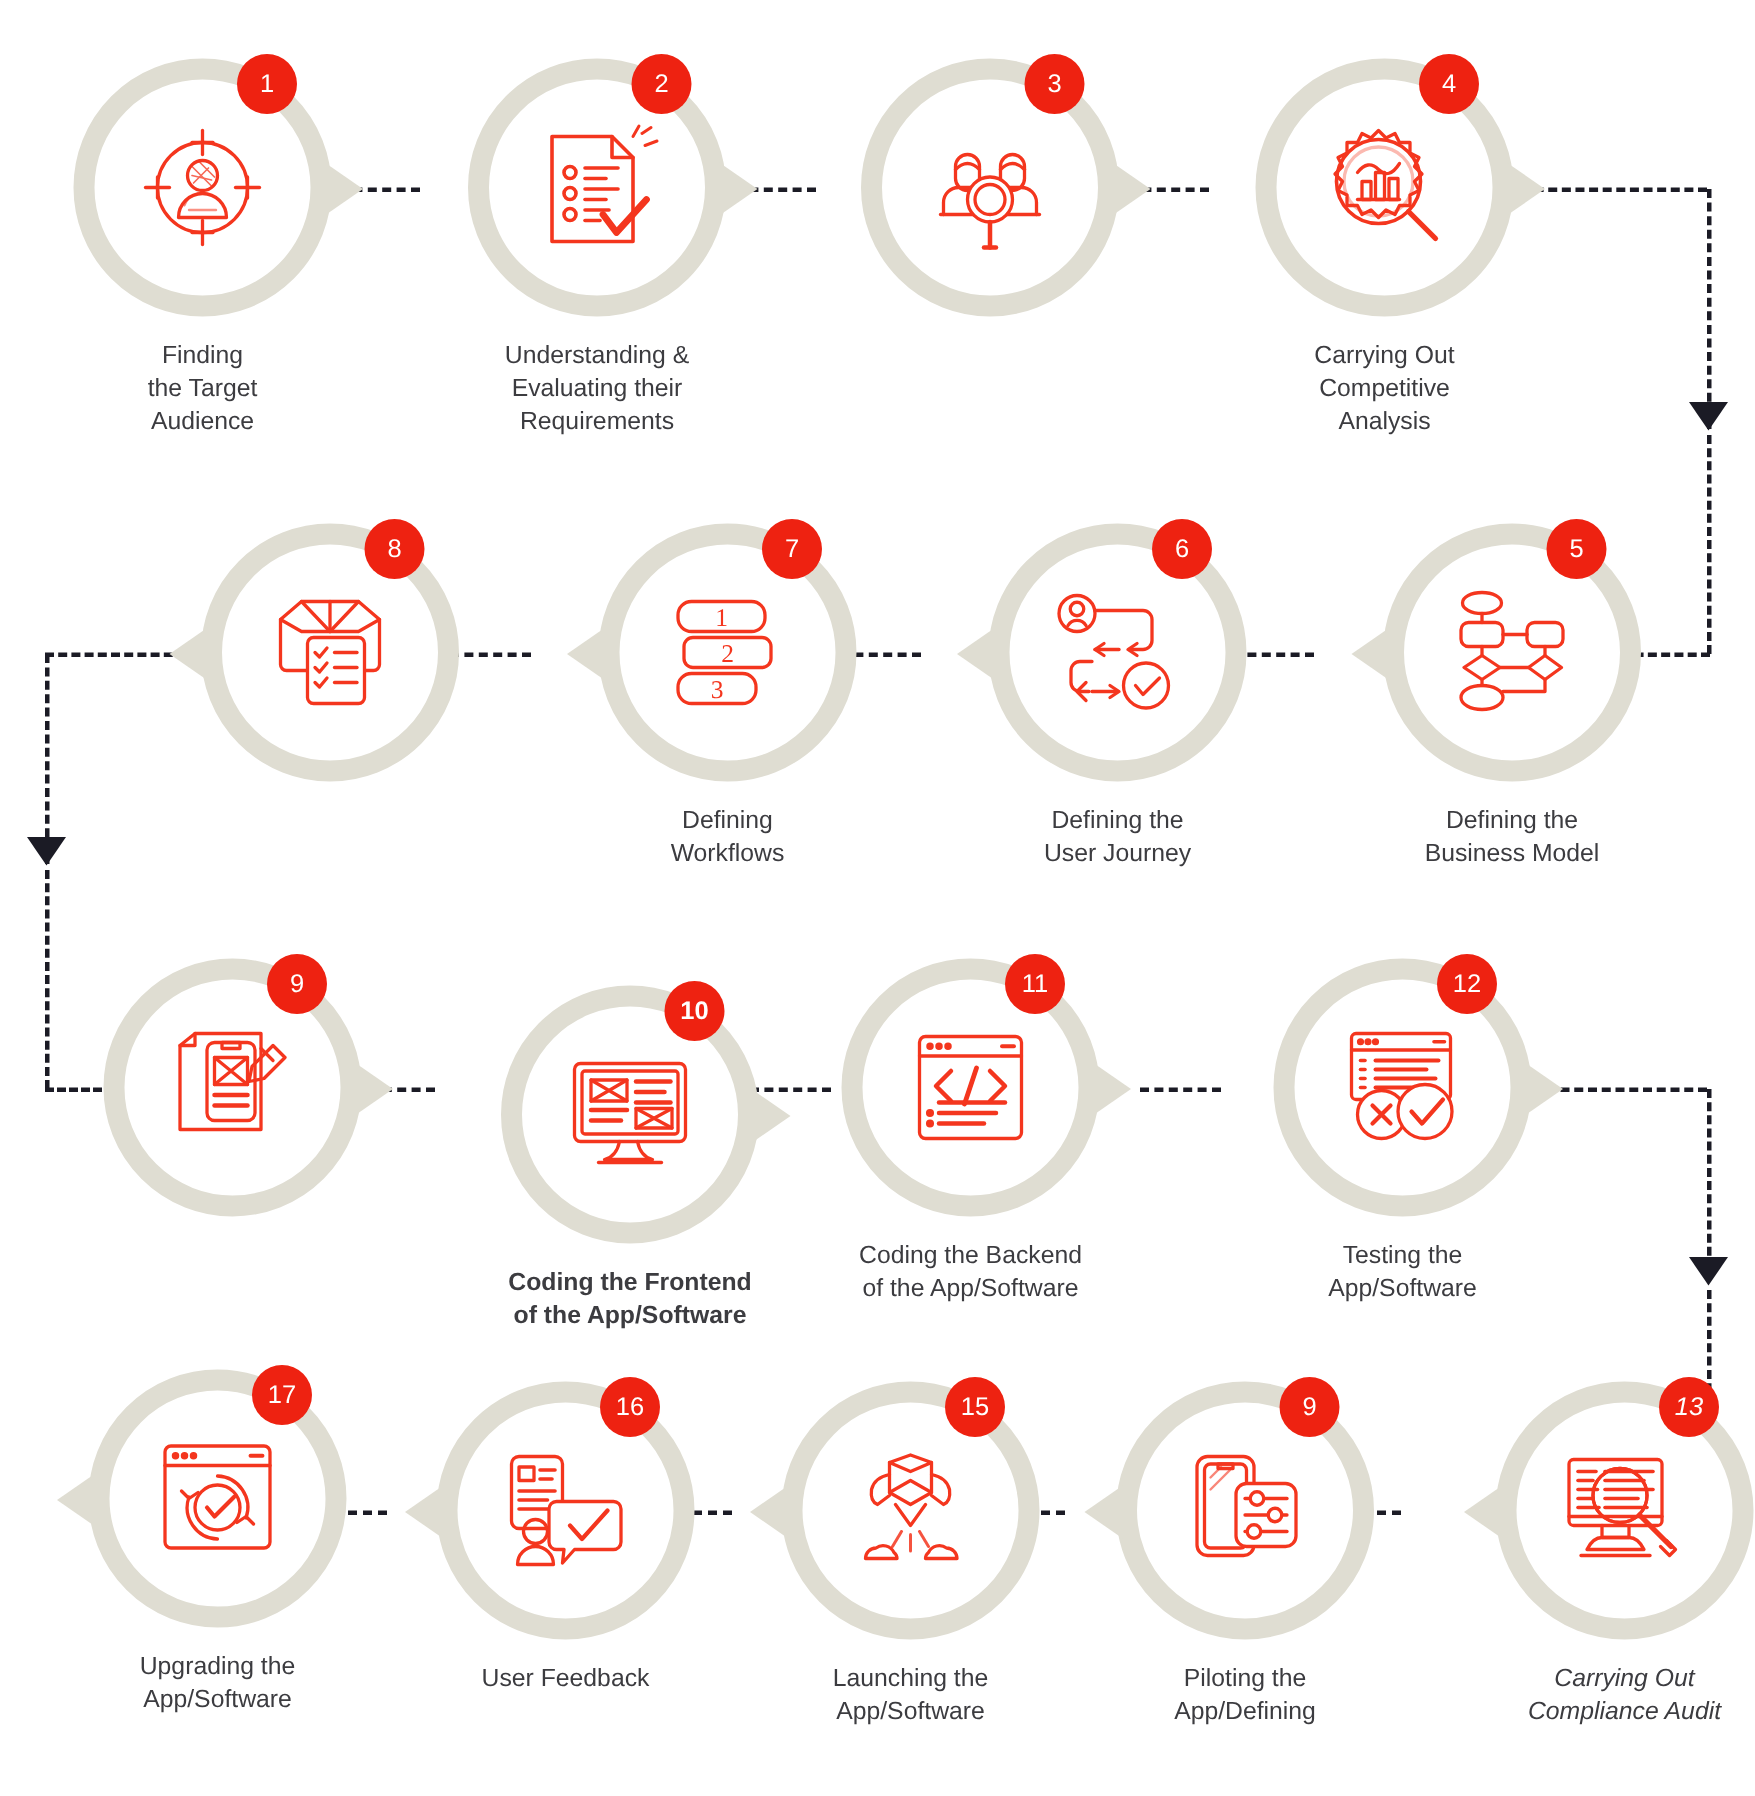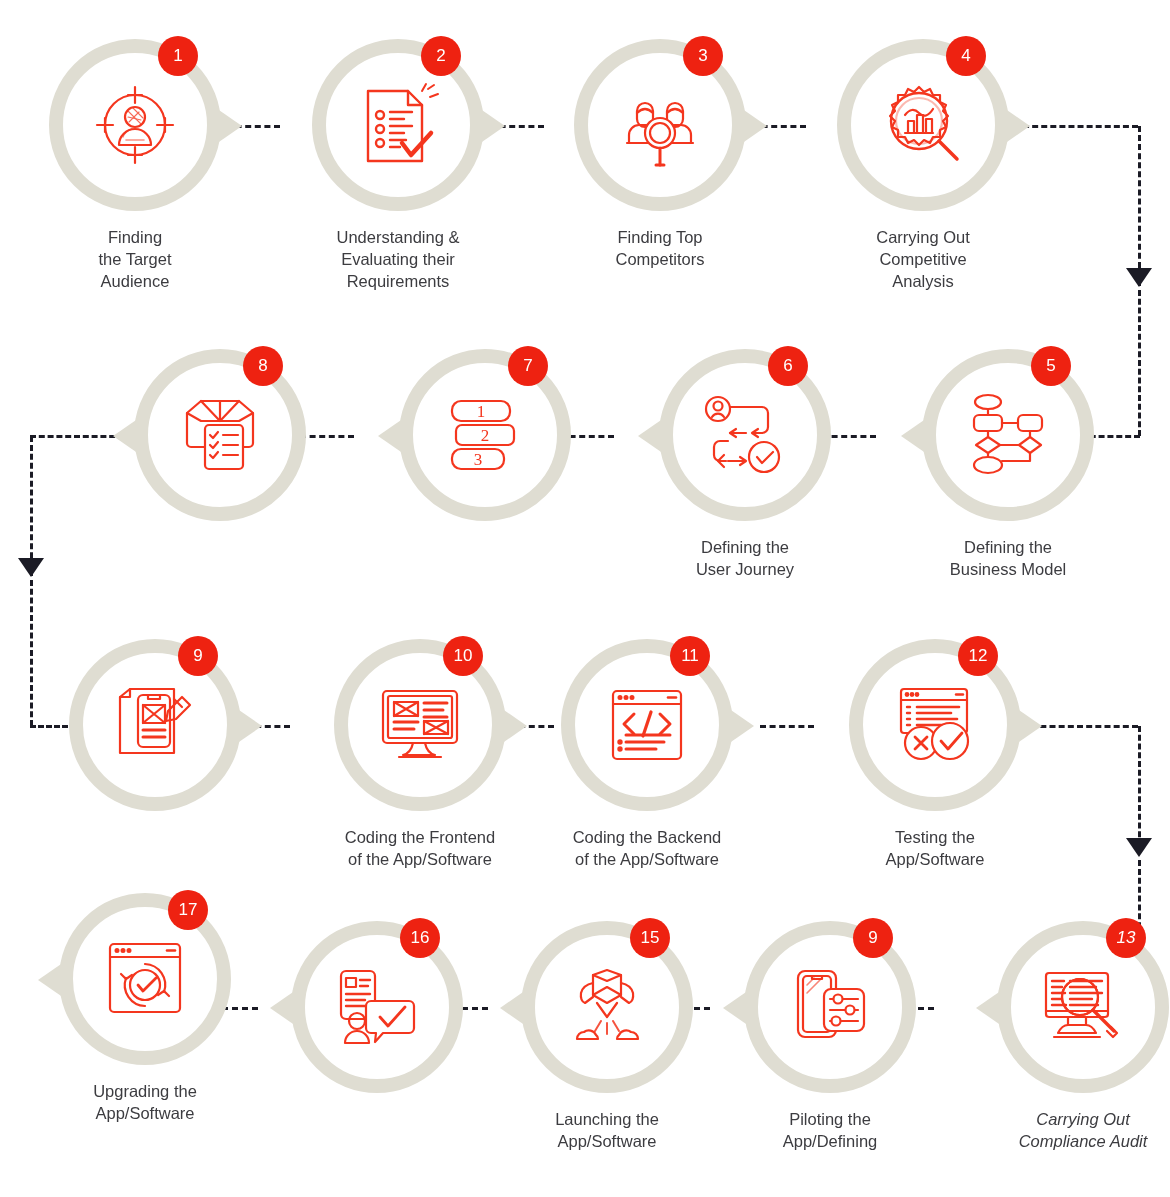--- a/index.html
+++ b/index.html
@@ -195,22 +195,20 @@
         <path d="M52 32 q8 -8 16 0"></path>
         <path d="M14 62 v-8 a10 10 0 0 1 10 -10 h12 a10 10 0 0 1 10 10 v8"></path>
         <path d="M44 62 v-8 a10 10 0 0 1 10 -10 h12 a10 10 0 0 1 10 10 v8"></path>
         <line x1="12" y1="62" x2="78" y2="62"></line>
         <circle cx="45" cy="52" r="15" fill="#fff"></circle>
         <circle cx="45" cy="52" r="10" fill="none"></circle>
         <line x1="45" y1="67" x2="45" y2="84" stroke-width="3"></line>
         <path d="M41 84 h8" stroke-width="3"></path>
       </svg>
     </div>
-    <div class="caption">Finding Top
-Competitors</div>
   </div>
 
   <div class="node" style="left:828px;top:30px;">
     <div class="ring-wrap">
       <div class="ring"></div>
         <div class="tail right"></div>
     </div>
     <div class="badge">4</div>
     <div class="icon">
       <svg width="88" height="88" viewBox="0 0 88 88" fill="none" stroke="#f4361e" stroke-width="2.2" stroke-linecap="round" stroke-linejoin="round">
@@ -293,20 +291,22 @@
     <div class="icon">
       <svg width="78" height="80" viewBox="0 0 78 80" fill="none" stroke="#f4361e" stroke-width="2.2" stroke-linecap="round" stroke-linejoin="round">
         <rect x="6" y="6" width="58" height="20" rx="9"></rect>
         <rect x="10" y="30" width="58" height="20" rx="6"></rect>
         <rect x="6" y="54" width="52" height="20" rx="9"></rect>
         <text x="35" y="22" font-family="Liberation Serif, serif" font-size="17" fill="#f4361e" stroke="none" text-anchor="middle">1</text>
         <text x="39" y="46" font-family="Liberation Serif, serif" font-size="17" fill="#f4361e" stroke="none" text-anchor="middle">2</text>
         <text x="32" y="70" font-family="Liberation Serif, serif" font-size="17" fill="#f4361e" stroke="none" text-anchor="middle">3</text>
       </svg>
     </div>
+    <div class="caption">Defining
+Workflows</div>
   </div>
 
   <div class="node" style="left:125px;top:340px;">
     <div class="ring-wrap">
       <div class="ring"></div>
         <div class="tail left"></div>
     </div>
     <div class="badge">8</div>
     <div class="icon">
       <svg width="90" height="84" viewBox="0 0 90 84" fill="none" stroke="#f4361e" stroke-width="2.2" stroke-linecap="round" stroke-linejoin="round">
@@ -340,21 +340,21 @@
         <rect x="31" y="22" width="22" height="18"></rect>
         <path d="M31 22 l22 18 M53 22 l-22 18"></path>
         <line x1="31" y1="47" x2="53" y2="47" stroke-width="3"></line>
         <line x1="31" y1="54" x2="53" y2="54" stroke-width="3"></line>
         <path d="M56 28 l14 -14 8 8 -14 14 -10 2 z"></path>
         <path d="M62 16 l8 8"></path>
       </svg>
     </div>
   </div>
 
-  <div class="node" style="left:325px;top:630px;">
+  <div class="node" style="left:325px;top:648px;font-weight:bold;">
     <div class="ring-wrap">
       <div class="ring"></div>
         <div class="tail right"></div>
     </div>
     <div class="badge">10</div>
     <div class="icon">
       <svg width="86" height="80" viewBox="0 0 86 80" fill="none" stroke="#f4361e" stroke-width="2.2" stroke-linecap="round" stroke-linejoin="round">
         <rect x="6" y="6" width="74" height="52" rx="4"></rect>
         <rect x="11" y="11" width="64" height="42" rx="2"></rect>
         <rect x="17" y="17" width="24" height="14"></rect>
@@ -534,23 +534,24 @@
         <line x1="25" y1="19" x2="33" y2="19" stroke-width="2.4"></line>
         <line x1="11" y1="27" x2="35" y2="27" stroke-width="2.4"></line>
         <line x1="11" y1="33" x2="30" y2="33" stroke-width="2.4"></line>
         <line x1="11" y1="39" x2="35" y2="39" stroke-width="2.4"></line>
         <circle cx="22" cy="54" r="8"></circle>
         <path d="M10 76 a12 12 0 0 1 24 0 z"></path>
         <path d="M36 34 h38 a5 5 0 0 1 5 5 v22 a5 5 0 0 1 -5 5 h-26 l-8 9 1 -9 h-5 a5 5 0 0 1 -5 -5 v-22 a5 5 0 0 1 5 -5 z" fill="#fff"></path>
         <path d="M45 50 l8 9 17 -19" stroke-width="2.8"></path>
       </svg>
     </div>
-  </div>
-
-  <div class="node" style="left:50px;top:884px;">
+    <div class="caption">User Feedback</div>
+  </div>
+
+  <div class="node" style="left:50px;top:904px;">
     <div class="ring-wrap">
       <div class="ring"></div>
         <div class="tail left"></div>
     </div>
     <div class="badge">17</div>
     <div class="icon">
       <svg width="80" height="78" viewBox="0 0 80 78" fill="none" stroke="#f4361e" stroke-width="2.2" stroke-linecap="round" stroke-linejoin="round">
         <rect x="5" y="4" width="70" height="68" rx="4"></rect>
         <line x1="5" y1="17" x2="75" y2="17"></line>
         <circle cx="12" cy="10.5" r="1.4" fill="#f4361e"></circle>

